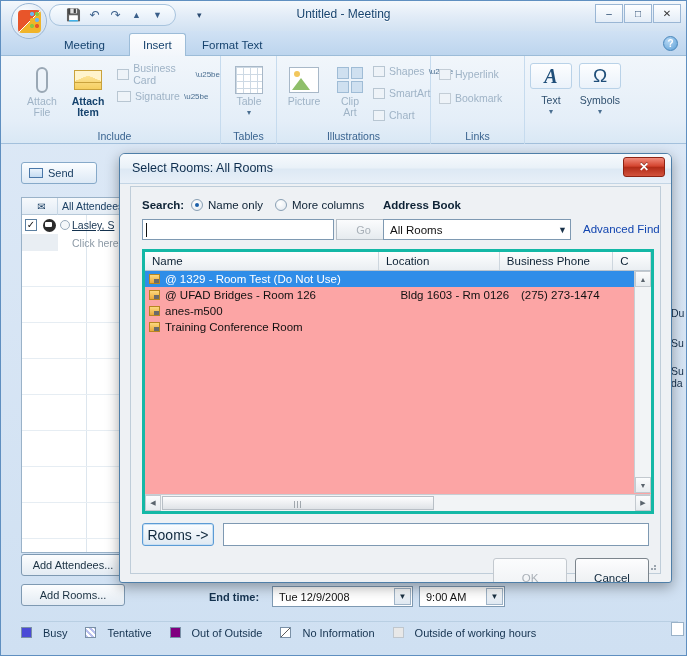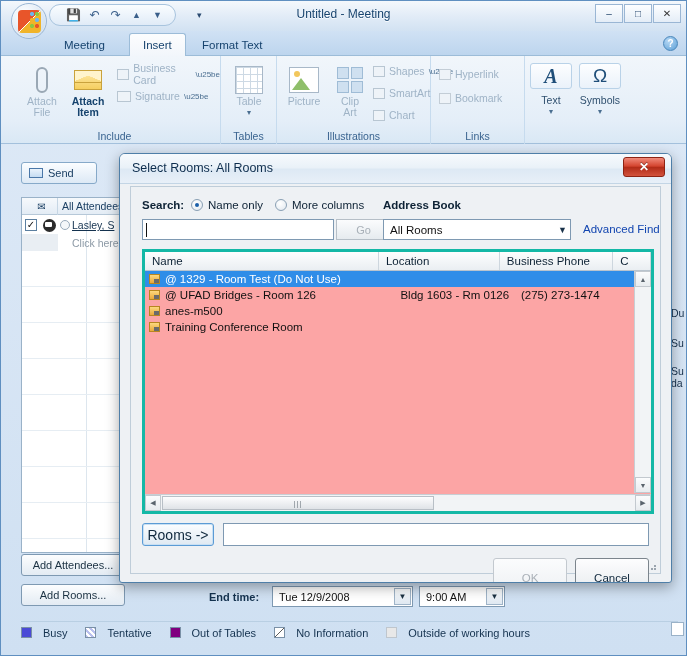--- a/index.html
+++ b/index.html
@@ -670,21 +670,21 @@
     <div class="leg-item">
       <span class="leg-sw" style="background:#4a4ad6;"></span>
       <span>Busy</span>
     </div>
     <div class="leg-item">
       <span class="leg-sw" style="background:repeating-linear-gradient(45deg,#b9c0ee 0 2px,#ffffff 2px 4px);"></span>
       <span>Tentative</span>
     </div>
     <div class="leg-item">
       <span class="leg-sw" style="background:#800080;"></span>
-      <span>Out of Tables</span>
+      <span>Out of Outside</span>
     </div>
     <div class="leg-item">
       <span class="leg-sw" style="background:linear-gradient(to bottom right,#ffffff 46%,#5b5b5b 46%,#5b5b5b 54%,#ffffff 54%);border-color:#7a90a6;"></span>
       <span>No Information</span>
     </div>
     <div class="leg-item">
       <span class="leg-sw" style="background:#e8e8e8;border-color:#bfc6cd;"></span>
       <span>Outside of working hours</span>
     </div>
   </div>

